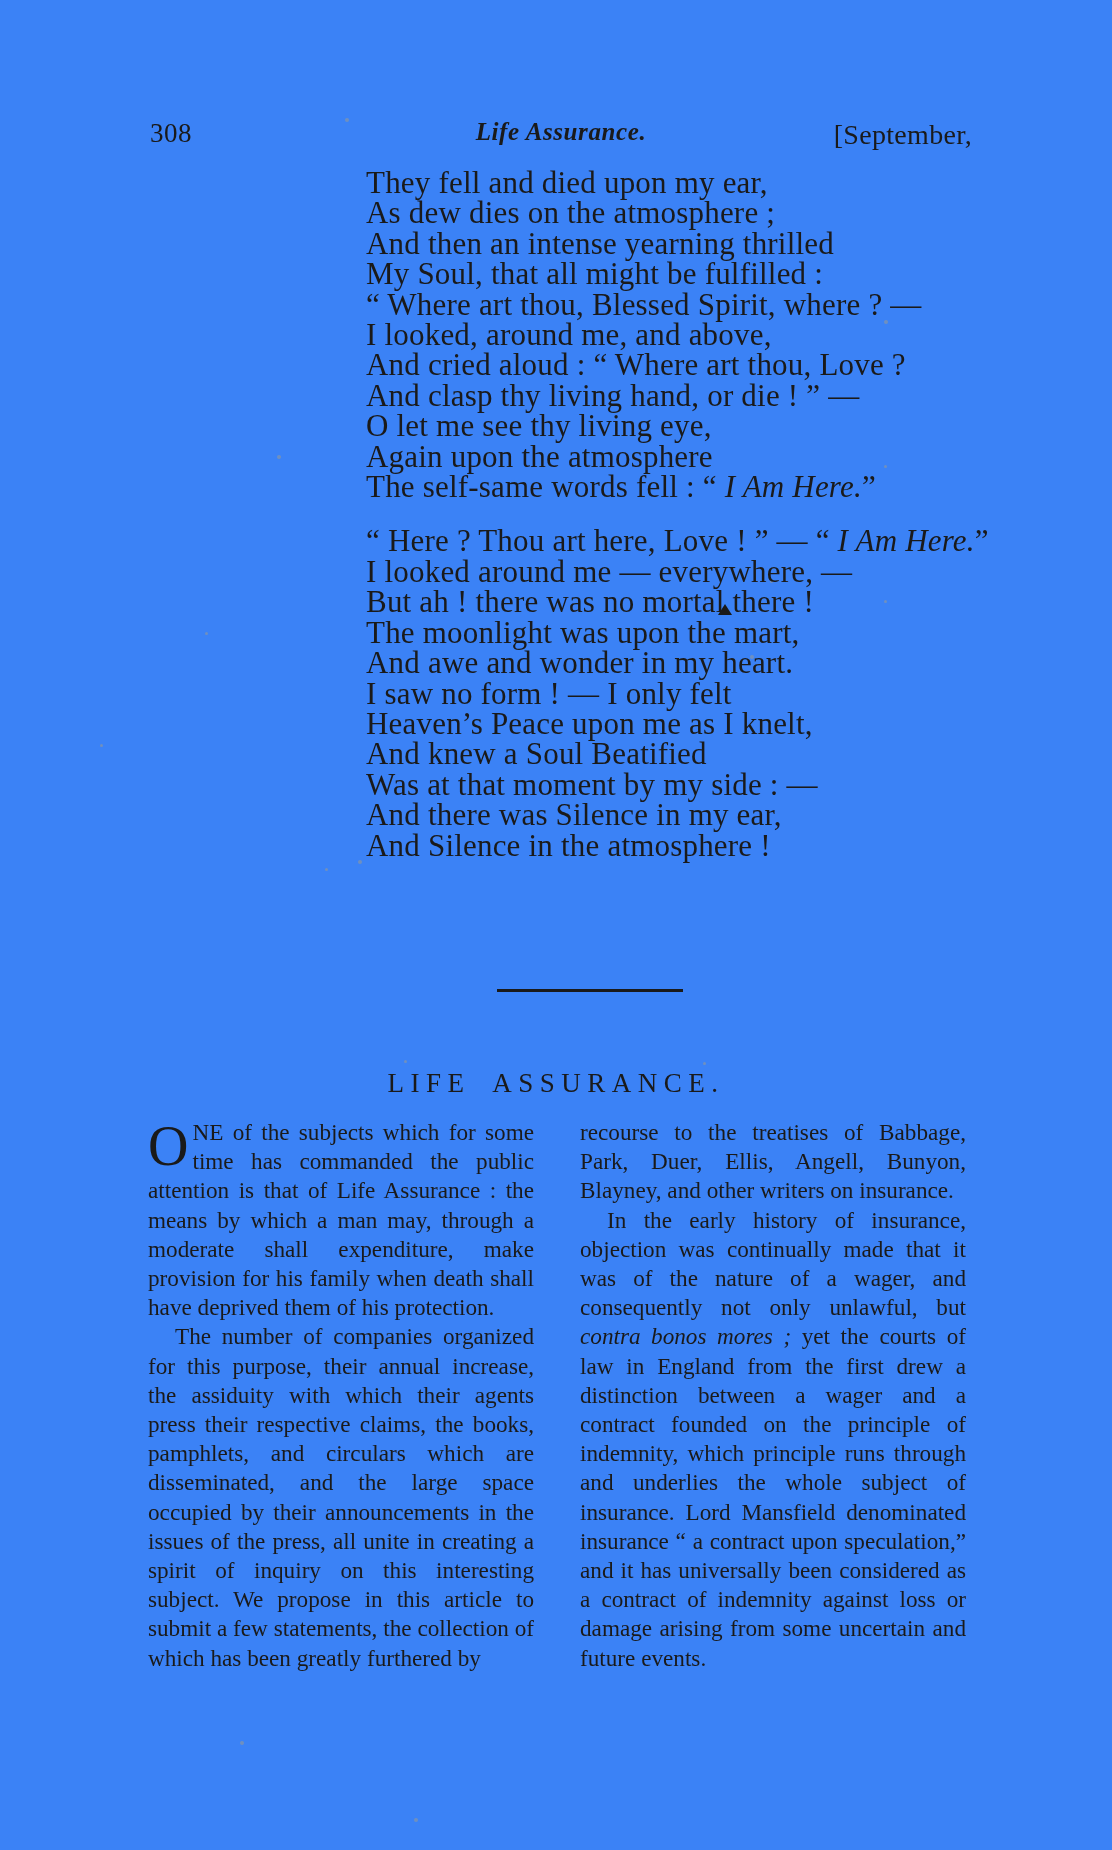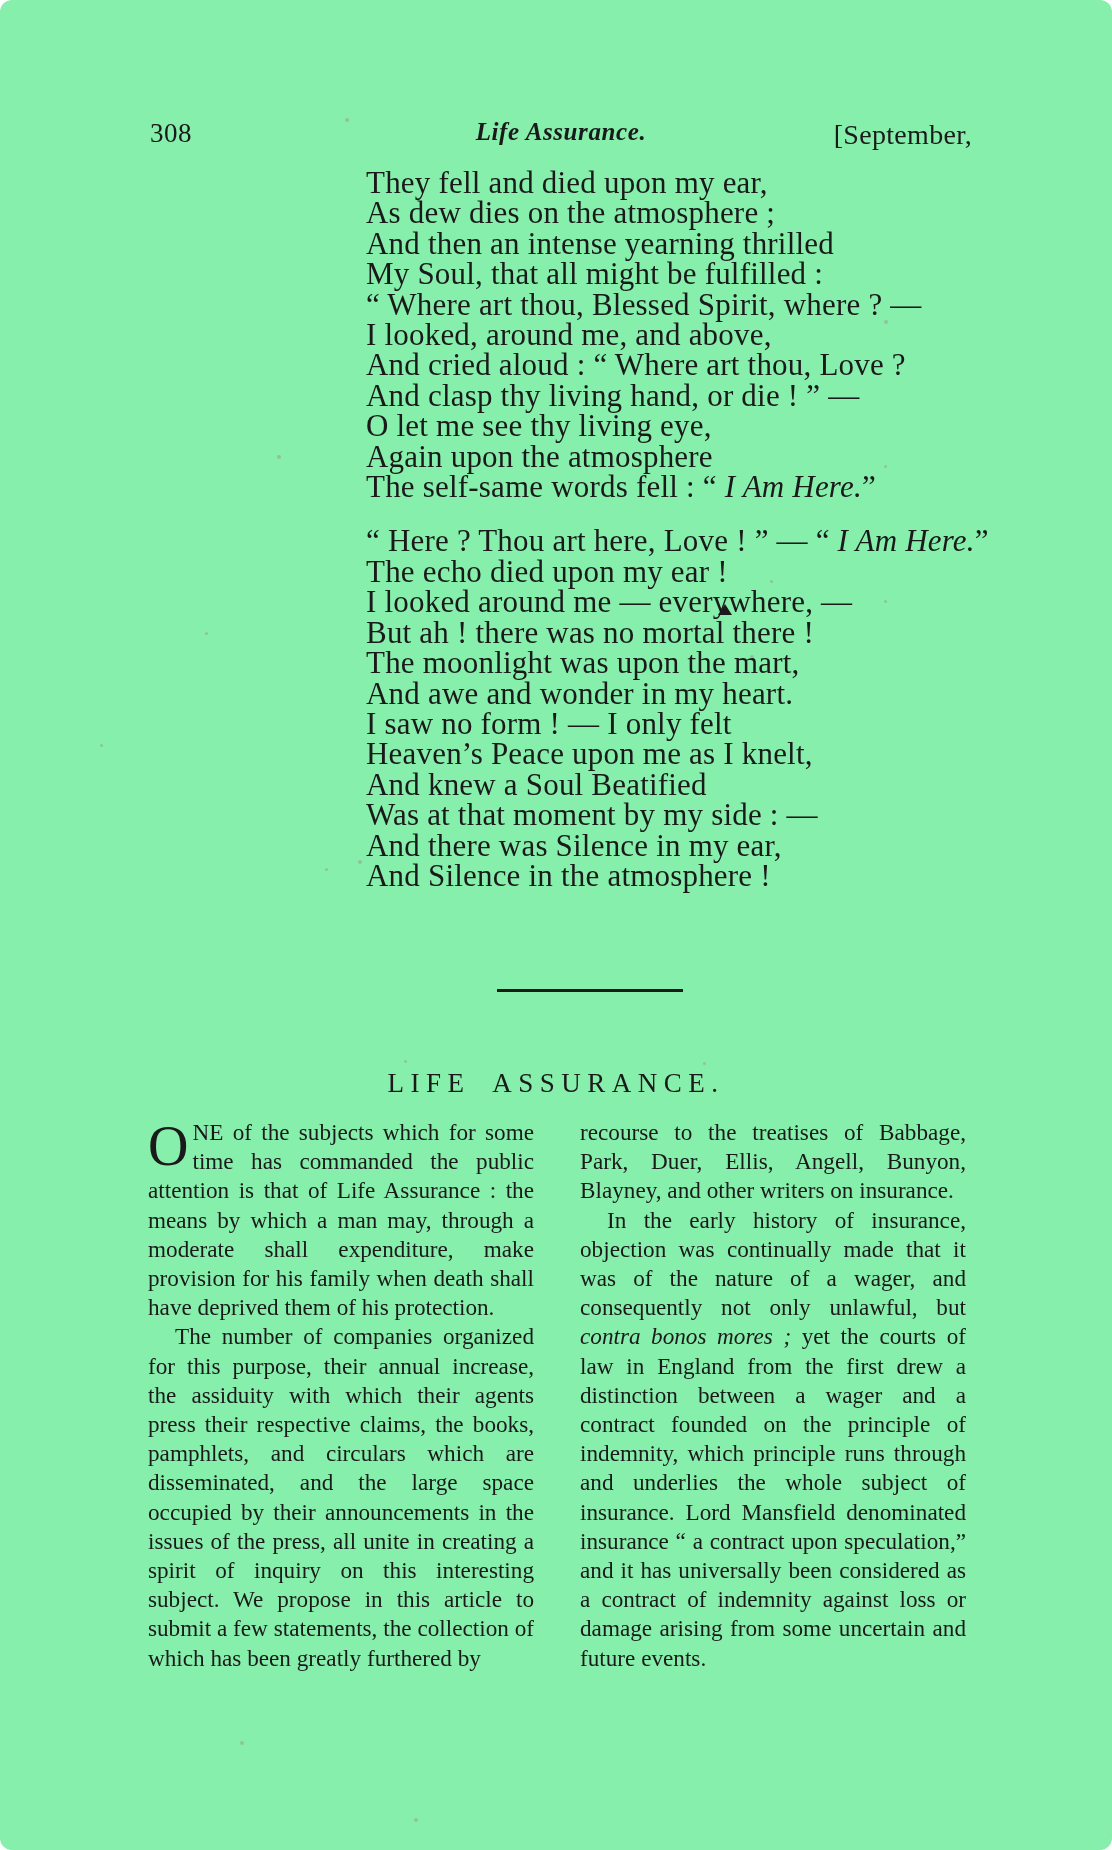--- a/index.html
+++ b/index.html
@@ -11,22 +11,21 @@
     width: 1112px;
     height: 1850px;
     position: relative;
     font-family: "Liberation Serif", serif;
     color: #1a1a1a;
     overflow: hidden;
   }
   .page {
     position: absolute;
     inset: 0;
-    background: #86efac;
-    border-radius: 12px;
+    background: #3b82f6;
   }
   
   .speck {
     position: absolute;
     background: #9a9a92;
     border-radius: 50%;
     opacity: .55;
   }
 
   
@@ -178,21 +177,20 @@
       <div class="line">“ Where art thou, Blessed Spirit, where ? —</div>
       <div class="line">I looked, around me, and above,</div>
       <div class="line">And cried aloud : “ Where art thou, Love ?</div>
       <div class="line">And clasp thy living hand, or die ! ” —</div>
       <div class="line">O let me see thy living eye,</div>
       <div class="line">Again upon the atmosphere</div>
       <div class="line">The self-same words fell : “ <i>I Am Here.</i>”</div>
     </div>
     <div class="stanza">
       <div class="line">“ Here ? Thou art here, Love ! ” — “ <i>I Am Here.</i>”</div>
-      <div class="line">The echo died upon my ear !</div>
       <div class="line">I looked around me — everywhere, —</div>
       <div class="line">But ah ! there was no mortal there !</div>
       <div class="line">The moonlight was upon the mart,</div>
       <div class="line">And awe and wonder in my heart.</div>
       <div class="line">I saw no form ! — I only felt</div>
       <div class="line">Heaven’s Peace upon me as I knelt,</div>
       <div class="line">And knew a Soul Beatified</div>
       <div class="line">Was at that moment by my side : —</div>
       <div class="line">And there was Silence in my ear,</div>
       <div class="line">And Silence in the atmosphere !</div>

